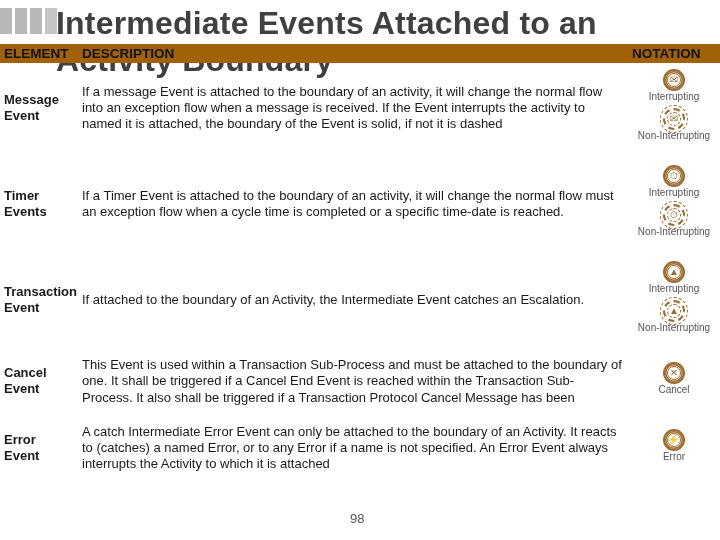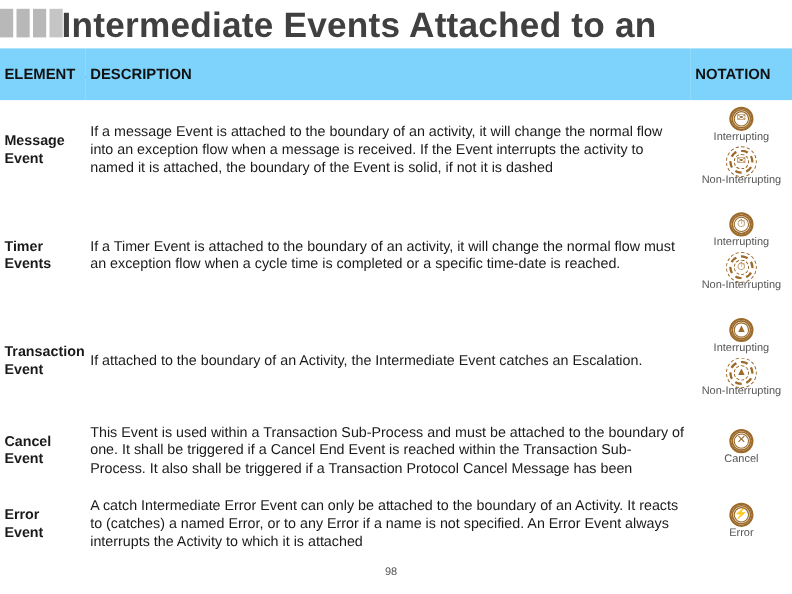--- a/index.html
+++ b/index.html
@@ -35,25 +35,25 @@
     position: absolute;
     top: 44px; left: 0;
     width: 720px;
     border-collapse: collapse;
     table-layout: fixed;
   }
   table.content col.c-el { width: 78px; }
   table.content col.c-desc { width: 550px; }
   table.content col.c-not { width: 92px; }
   table.content th {
-    background: #7dd3fc;
+    background: #a16207;
     font-size: 13.5px;
     font-weight: bold;
     text-align: left;
-    padding: 16px 4px;
+    padding: 2px 4px;
     color: #111;
   }
   table.content th.center { text-align: left; }
   table.content td {
     font-size: 13px;
     line-height: 1.25;
     padding: 6px 4px 8px 4px;
     vertical-align: middle;
     color: #1a1a1a;
   }
@@ -93,21 +93,21 @@
   .circ.dashed::after{ content:""; position:absolute; inset:2px; border:1.5px dashed #9c6a2a; border-radius:50%; }
   .note-item .lbl {
     font-size: 10px;
     color: #555;
     line-height:1;
   }
   .glyph { font-size: 10px; color: #9c6a2a; line-height:1; }
   .page-num {
     position:absolute;
     bottom:14px; left:350px;
-    font-size:10px; color:#555;
+    font-size:13px; color:#555;
   }
 </style>
 </head>
 <body>
 
 <div class="title-bars">
   <div class="title-bar"></div>
     <div class="title-bar"></div>
     <div class="title-bar"></div>
     <div class="title-bar"></div>

